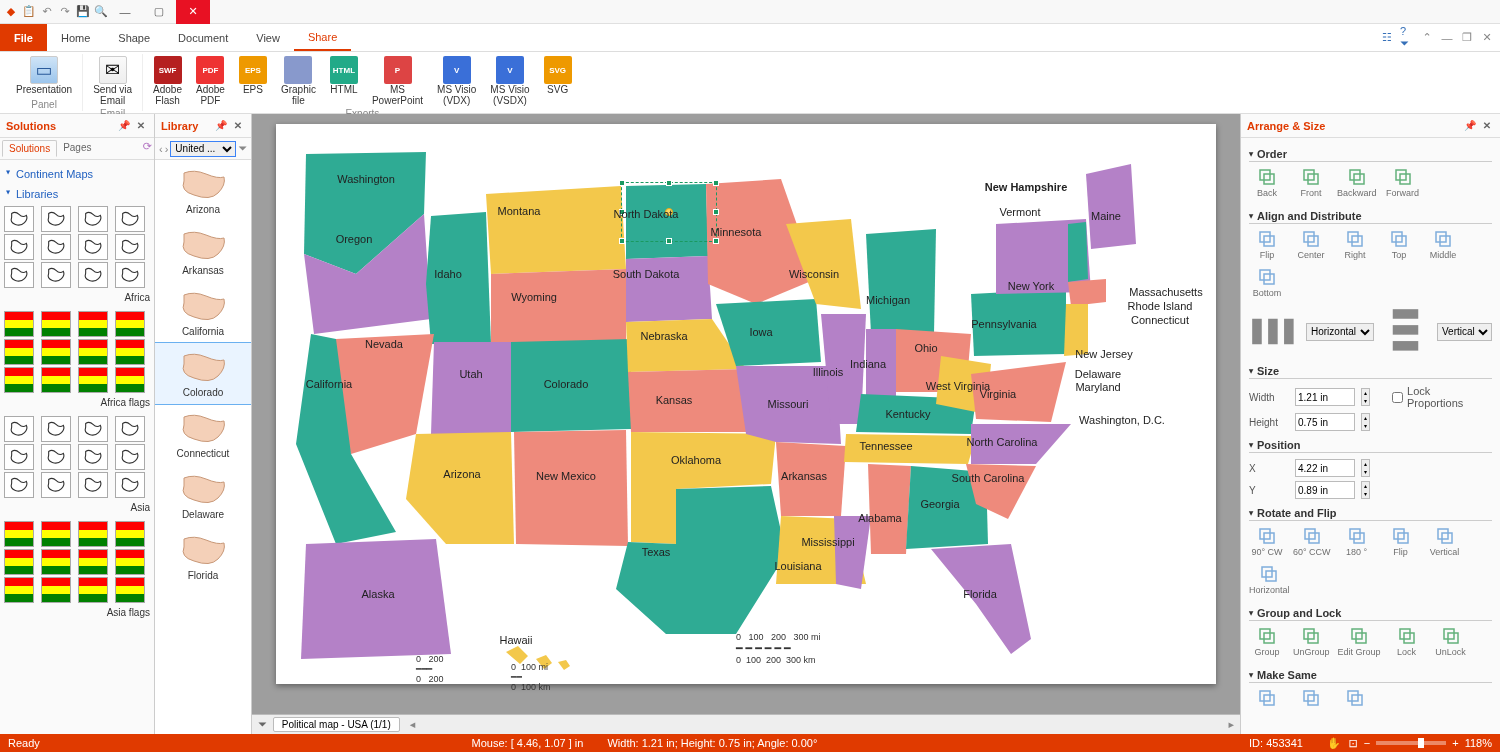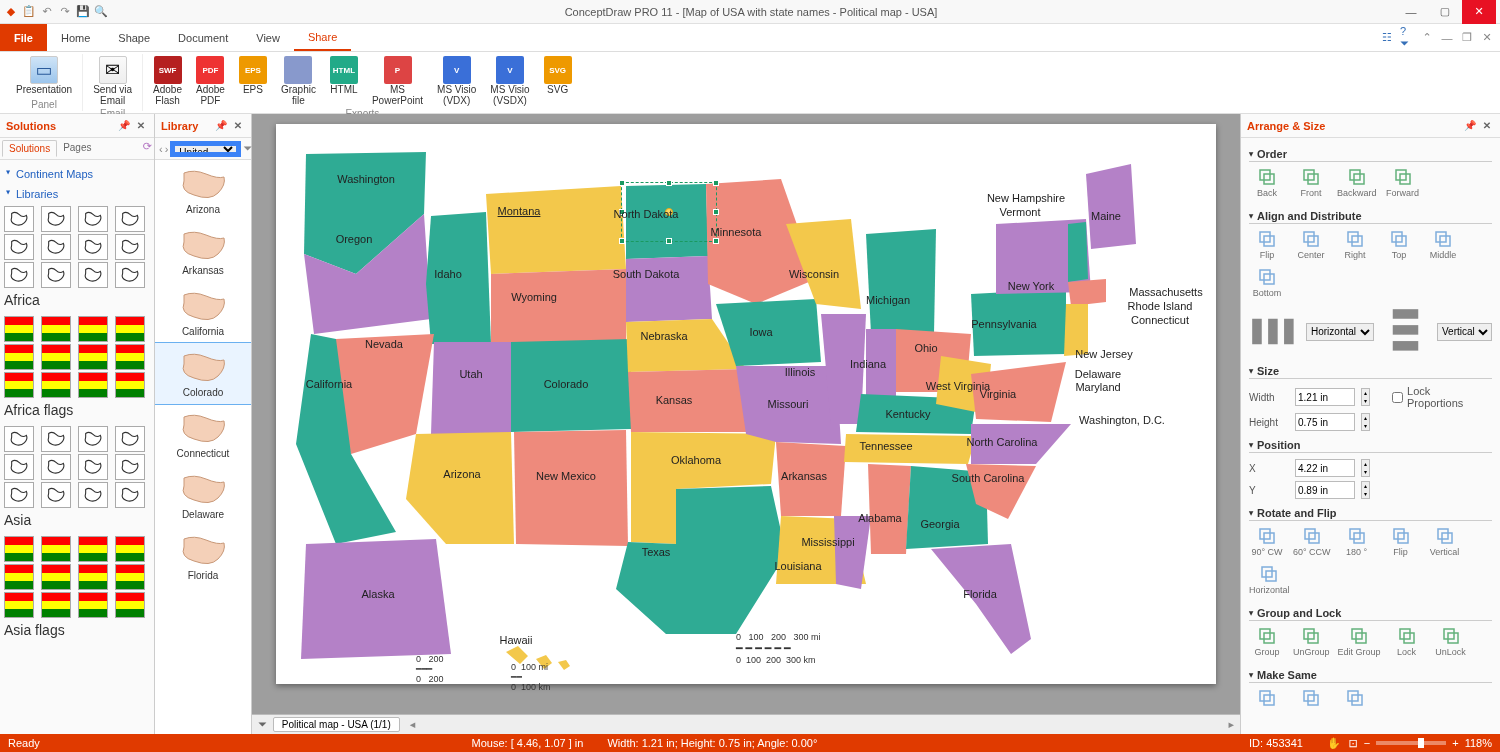--- a/index.html
+++ b/index.html
@@ -31,24 +31,24 @@
 .solutions{width:155px}
 .sol-tabs{display:flex;border-bottom:1px solid #ddd;padding:2px}
 .sol-tab{padding:2px 6px;font-size:10px;color:#666;cursor:pointer}
 .sol-tab.active{color:#e03a00;border:1px solid #ccc;border-bottom:1px solid #fafafa;background:#fafafa;border-radius:2px 2px 0 0}
 .sol-body{flex:1;overflow-y:auto;padding:4px}
 .tree-item{color:#2060c0;font-size:11px;padding:4px 2px 4px 12px;cursor:pointer;position:relative}
 .tree-item::before{content:"▸";position:absolute;left:2px;color:#2060c0;transform:rotate(90deg);font-size:8px}
 .thumb-grid{display:grid;grid-template-columns:repeat(4,1fr);gap:2px;padding:2px 0}
 .thumb{width:30px;height:26px;border:1px solid #aaa;background:#fff;display:flex;align-items:center;justify-content:center}
 .thumb svg{width:22px;height:20px}
-.grid-label{text-align:left;font-size:14px;padding:2px 0 6px;color:#333}
+.grid-label{text-align:right;font-size:10px;padding:2px 0 6px;color:#333}
 .library{width:97px}
 .lib-nav{height:22px;display:flex;align-items:center;padding:0 4px;border-bottom:1px solid #ddd;gap:2px}
-.lib-nav select{flex:1;font-size:10px;height:16px;border:5px solid #3b82f6}
+.lib-nav select{flex:1;font-size:10px;height:16px;border:1px solid #3b82f6}
 .lib-body{flex:1;overflow-y:auto;background:#fff}
 .shape-item{display:flex;flex-direction:column;align-items:center;padding:6px 4px;cursor:pointer}
 .shape-item:hover,.shape-item.sel{outline:1px solid #6ab0f0;background:#eaf4ff}
 .shape-thumb{width:60px;height:36px;display:flex;align-items:center;justify-content:center}
 .shape-item .nm{font-size:10px;color:#333;margin-top:2px}
 .canvas-area{flex:1;display:flex;flex-direction:column;background:#9e9e9e;min-width:0}
 .canvas-scroll{flex:1;overflow:auto;position:relative}
 .page{background:#fff;margin:10px auto;width:940px;height:560px;box-shadow:0 2px 6px rgba(0,0,0,.4);position:relative}
 .canvas-bottom{height:20px;background:#eee;display:flex;align-items:center;padding:0 6px;gap:6px;border-top:1px solid #bbb}
 .doctab{background:#fff;border:1px solid #bbb;padding:1px 8px;font-size:10px;border-radius:2px}
@@ -81,21 +81,20 @@
 
 <div class="titlebar">
   <div class="titlebar-icons">
     <span class="qicon">◆</span>
     <span class="qicon">📋</span>
     <span class="qicon" style="color:#888">↶</span>
     <span class="qicon" style="color:#888">↷</span>
     <span class="qicon" style="color:#555">💾</span>
     <span class="qicon" style="color:#4a90d0">🔍</span>
   </div>
-  <div class="titlebar-title">ConceptDraw PRO 11 - [Map of USA with state names - Political map - USA]</div>
   <div class="win-controls">
     <div class="win-btn">—</div>
     <div class="win-btn">▢</div>
     <div class="win-btn close">✕</div>
   </div>
 </div>
 
 <div class="menubar">
   <div class="tab file">File</div>
   <div class="tab">Home</div>
@@ -500,56 +499,56 @@
 
         <div style="position:absolute;left:460px;top:508px;font-size:9px;color:#333">0&nbsp;&nbsp;&nbsp;100&nbsp;&nbsp;&nbsp;200&nbsp;&nbsp;&nbsp;300 mi<br><span style="letter-spacing:3px">━━━━━━</span><br>0&nbsp;&nbsp;100&nbsp;&nbsp;200&nbsp;&nbsp;300 km</div>
         <div style="position:absolute;left:140px;top:530px;font-size:9px;color:#333">0&nbsp;&nbsp;&nbsp;200<br>━━━<br>0&nbsp;&nbsp;&nbsp;200</div>
         <div style="position:absolute;left:235px;top:538px;font-size:9px;color:#333">0&nbsp;&nbsp;100 mi<br>━━<br>0&nbsp;&nbsp;100 km</div>
         <div id="map-labels">
             <div class="map-label" style="left: 90px; top: 55px;">Washington</div>
             <div class="map-label" style="left: 78px; top: 115px; text-align: center;">Oregon</div>
             <div class="map-label" style="left: 53px; top: 260px;">California</div>
             <div class="map-label" style="left: 108px; top: 220px;">Nevada</div>
             <div class="map-label" style="left: 172px; top: 150px;">Idaho</div>
-            <div class="map-label" style="left: 243px; top: 87px; text-decoration: underline;">Montana</div>
+            <div class="map-label" style="left: 243px; top: 87px;">Montana</div>
             <div class="map-label" style="left: 258px; top: 173px;">Wyoming</div>
             <div class="map-label" style="left: 195px; top: 250px;">Utah</div>
             <div class="map-label" style="left: 186px; top: 350px;">Arizona</div>
             <div class="map-label" style="left: 290px; top: 260px;">Colorado</div>
             <div class="map-label" style="left: 290px; top: 352px;">New Mexico</div>
             <div class="map-label" style="left: 370px; top: 90px;">North Dakota</div>
             <div class="map-label" style="left: 370px; top: 150px;">South Dakota</div>
             <div class="map-label" style="left: 388px; top: 212px;">Nebraska</div>
             <div class="map-label" style="left: 398px; top: 276px;">Kansas</div>
             <div class="map-label" style="left: 420px; top: 336px;">Oklahoma</div>
             <div class="map-label" style="left: 380px; top: 428px;">Texas</div>
             <div class="map-label" style="left: 460px; top: 108px;">Minnesota</div>
             <div class="map-label" style="left: 485px; top: 208px;">Iowa</div>
             <div class="map-label" style="left: 512px; top: 280px;">Missouri</div>
             <div class="map-label" style="left: 528px; top: 352px;">Arkansas</div>
             <div class="map-label" style="left: 522px; top: 442px;">Louisiana</div>
             <div class="map-label" style="left: 538px; top: 150px;">Wisconsin</div>
-            <div class="map-label" style="left: 524px; top: 248px;">Illinois</div>
+            <div class="map-label" style="left: 552px; top: 248px;">Illinois</div>
             <div class="map-label" style="left: 552px; top: 418px;">Mississippi</div>
             <div class="map-label" style="left: 612px; top: 176px;">Michigan</div>
             <div class="map-label" style="left: 592px; top: 240px;">Indiana</div>
             <div class="map-label" style="left: 632px; top: 290px;">Kentucky</div>
             <div class="map-label" style="left: 610px; top: 322px;">Tennessee</div>
             <div class="map-label" style="left: 604px; top: 394px;">Alabama</div>
             <div class="map-label" style="left: 650px; top: 224px;">Ohio</div>
             <div class="map-label" style="left: 682px; top: 262px;">West Virginia</div>
             <div class="map-label" style="left: 722px; top: 270px;">Virginia</div>
             <div class="map-label" style="left: 726px; top: 318px;">North Carolina</div>
             <div class="map-label" style="left: 712px; top: 354px;">South Carolina</div>
-            <div class="map-label" style="left: 664px; top: 380px; margin-top: 20px;">Georgia</div>
+            <div class="map-label" style="left: 664px; top: 380px;">Georgia</div>
             <div class="map-label" style="left: 704px; top: 470px;">Florida</div>
             <div class="map-label" style="left: 728px; top: 200px;">Pennsylvania</div>
             <div class="map-label" style="left: 755px; top: 142px; margin-top: 20px;">New York</div>
             <div class="map-label" style="left: 830px; top: 92px;">Maine</div>
-            <div class="map-label" style="left: 750px; top: 74px;">New Hampshire</div>
+            <div class="map-label" style="left: 750px; top: 63px; font-weight: bold;">New Hampshire</div>
             <div class="map-label" style="left: 744px; top: 88px;">Vermont</div>
             <div class="map-label" style="left: 890px; top: 168px;">Massachusetts</div>
             <div class="map-label" style="left: 884px; top: 182px;">Rhode Island</div>
             <div class="map-label" style="left: 884px; top: 196px;">Connecticut</div>
             <div class="map-label" style="left: 828px; top: 230px;">New Jersey</div>
             <div class="map-label" style="left: 822px; top: 250px;">Delaware</div>
             <div class="map-label" style="left: 822px; top: 263px;">Maryland</div>
             <div class="map-label" style="left: 846px; top: 296px;">Washington, D.C.</div>
             <div class="map-label" style="left: 102px; top: 470px;">Alaska</div>
             <div class="map-label" style="left: 240px; top: 516px;">Hawaii</div>

